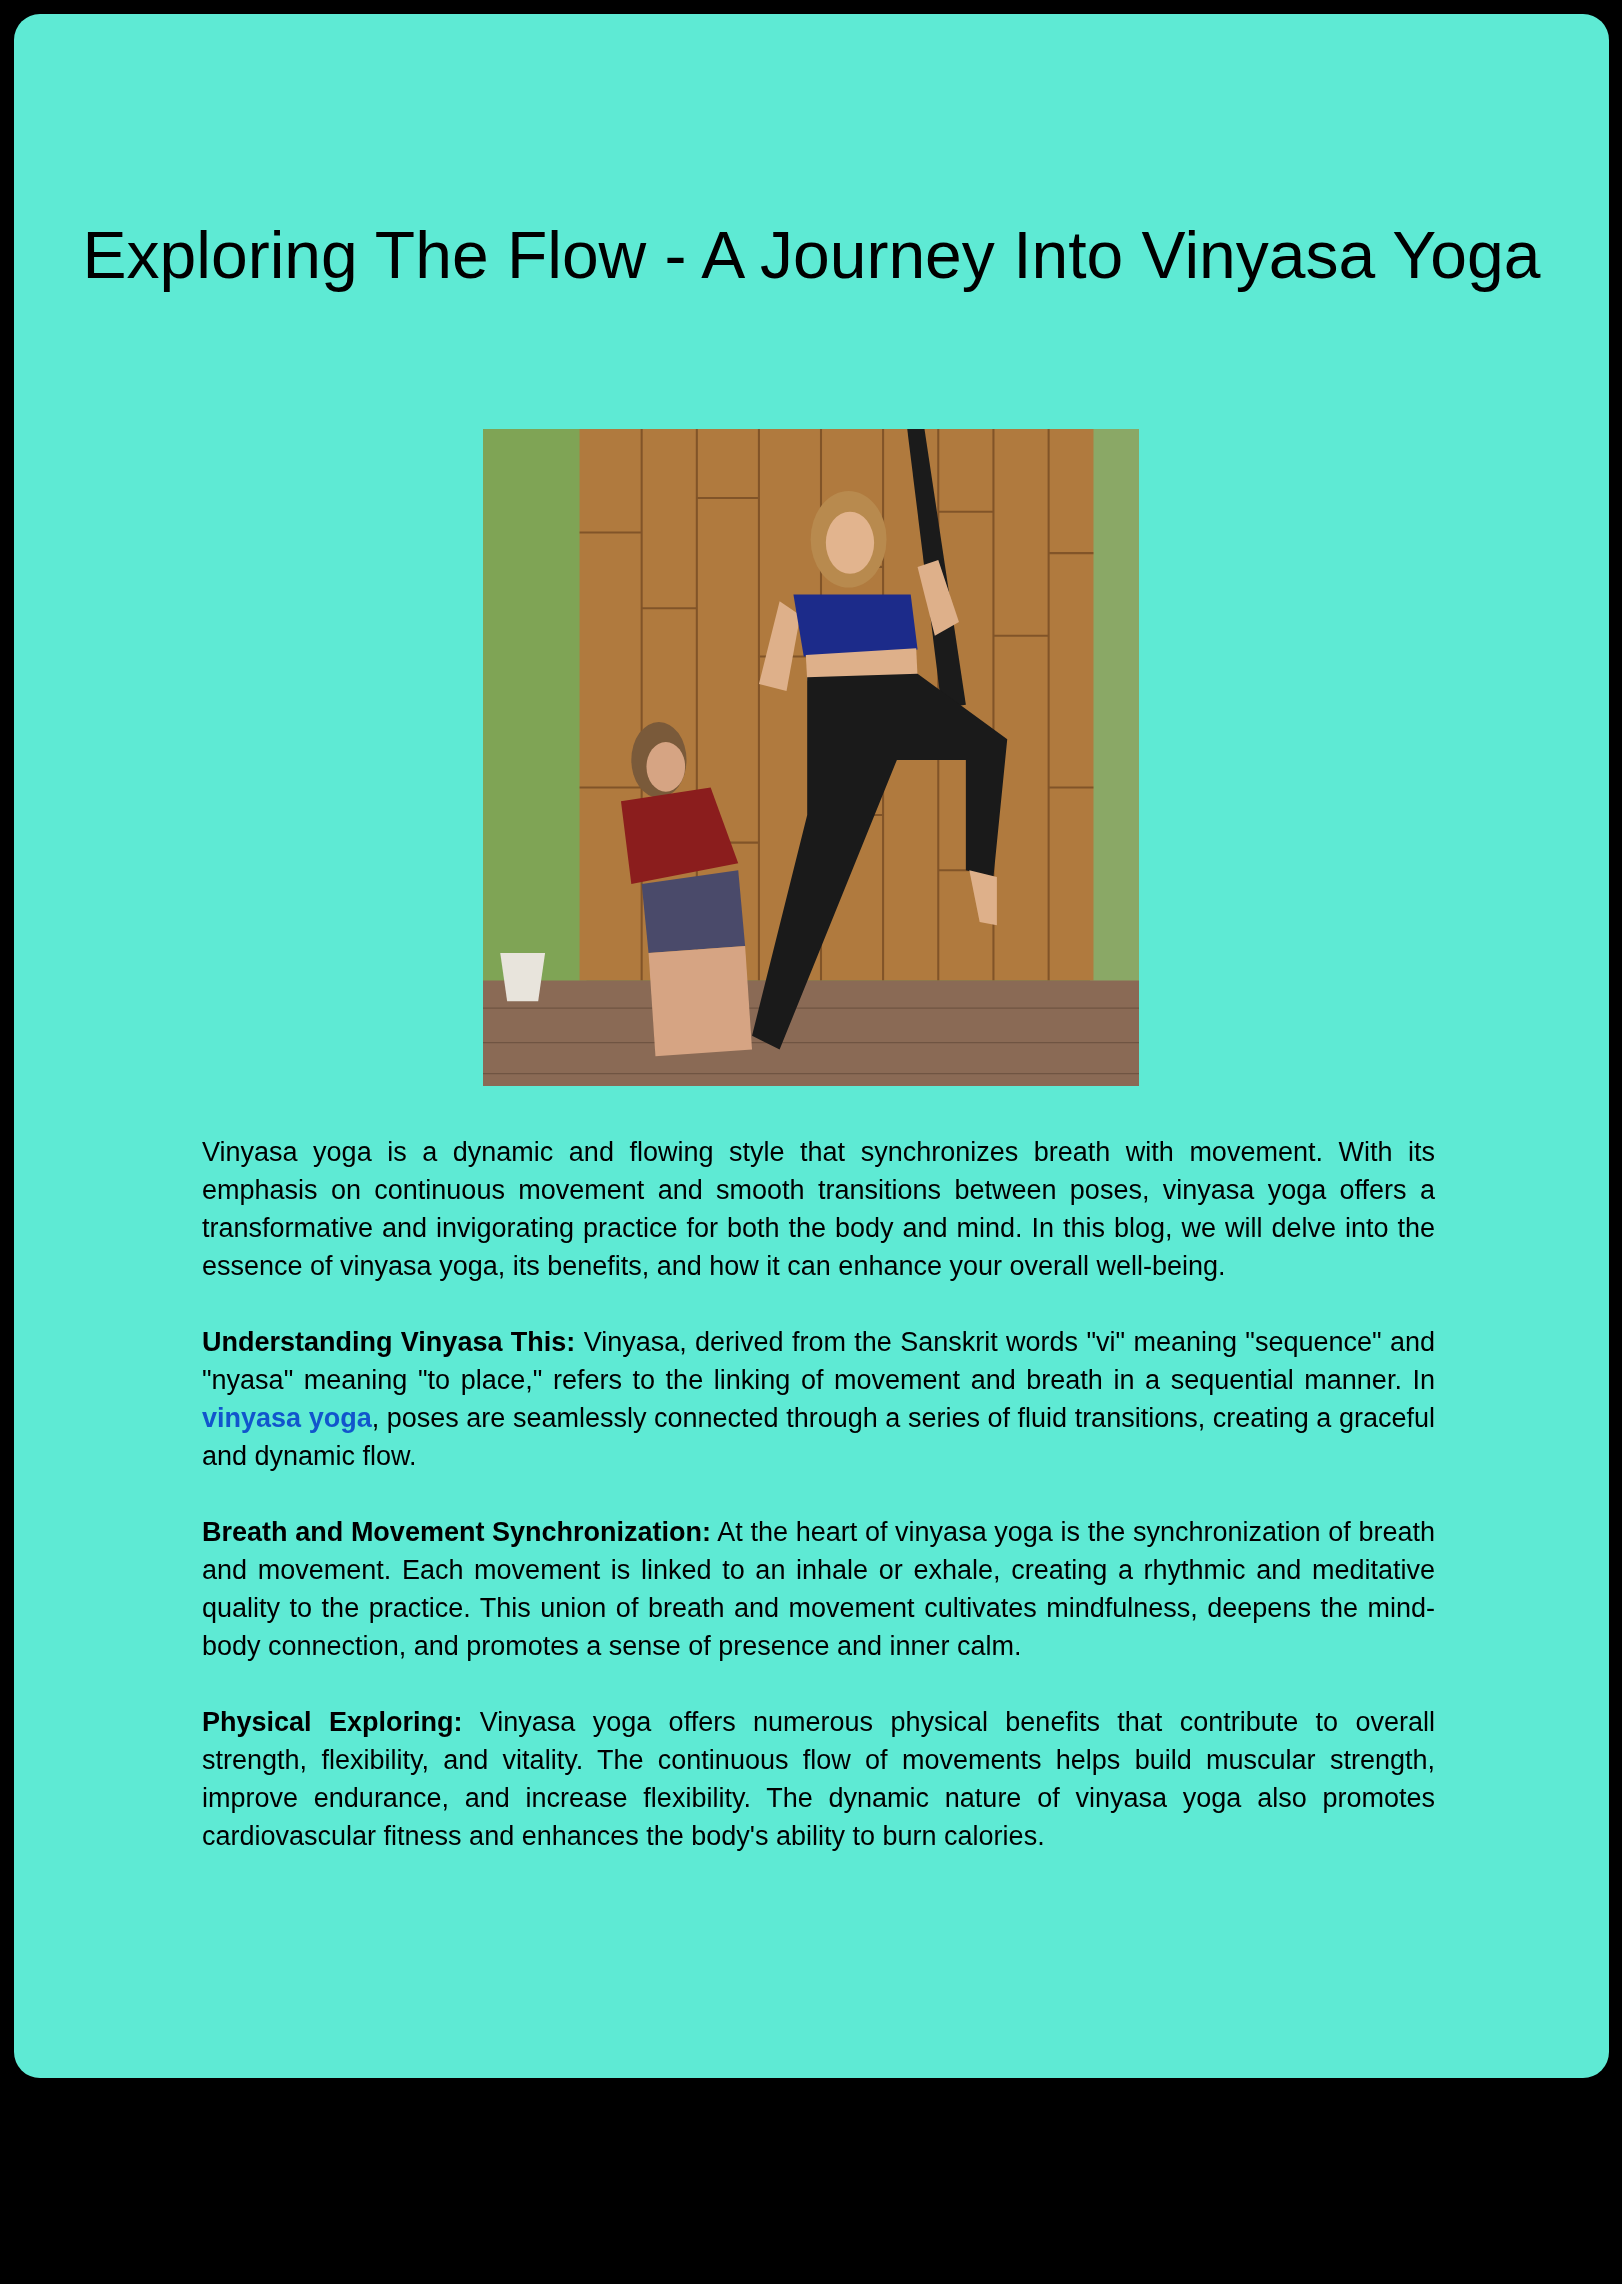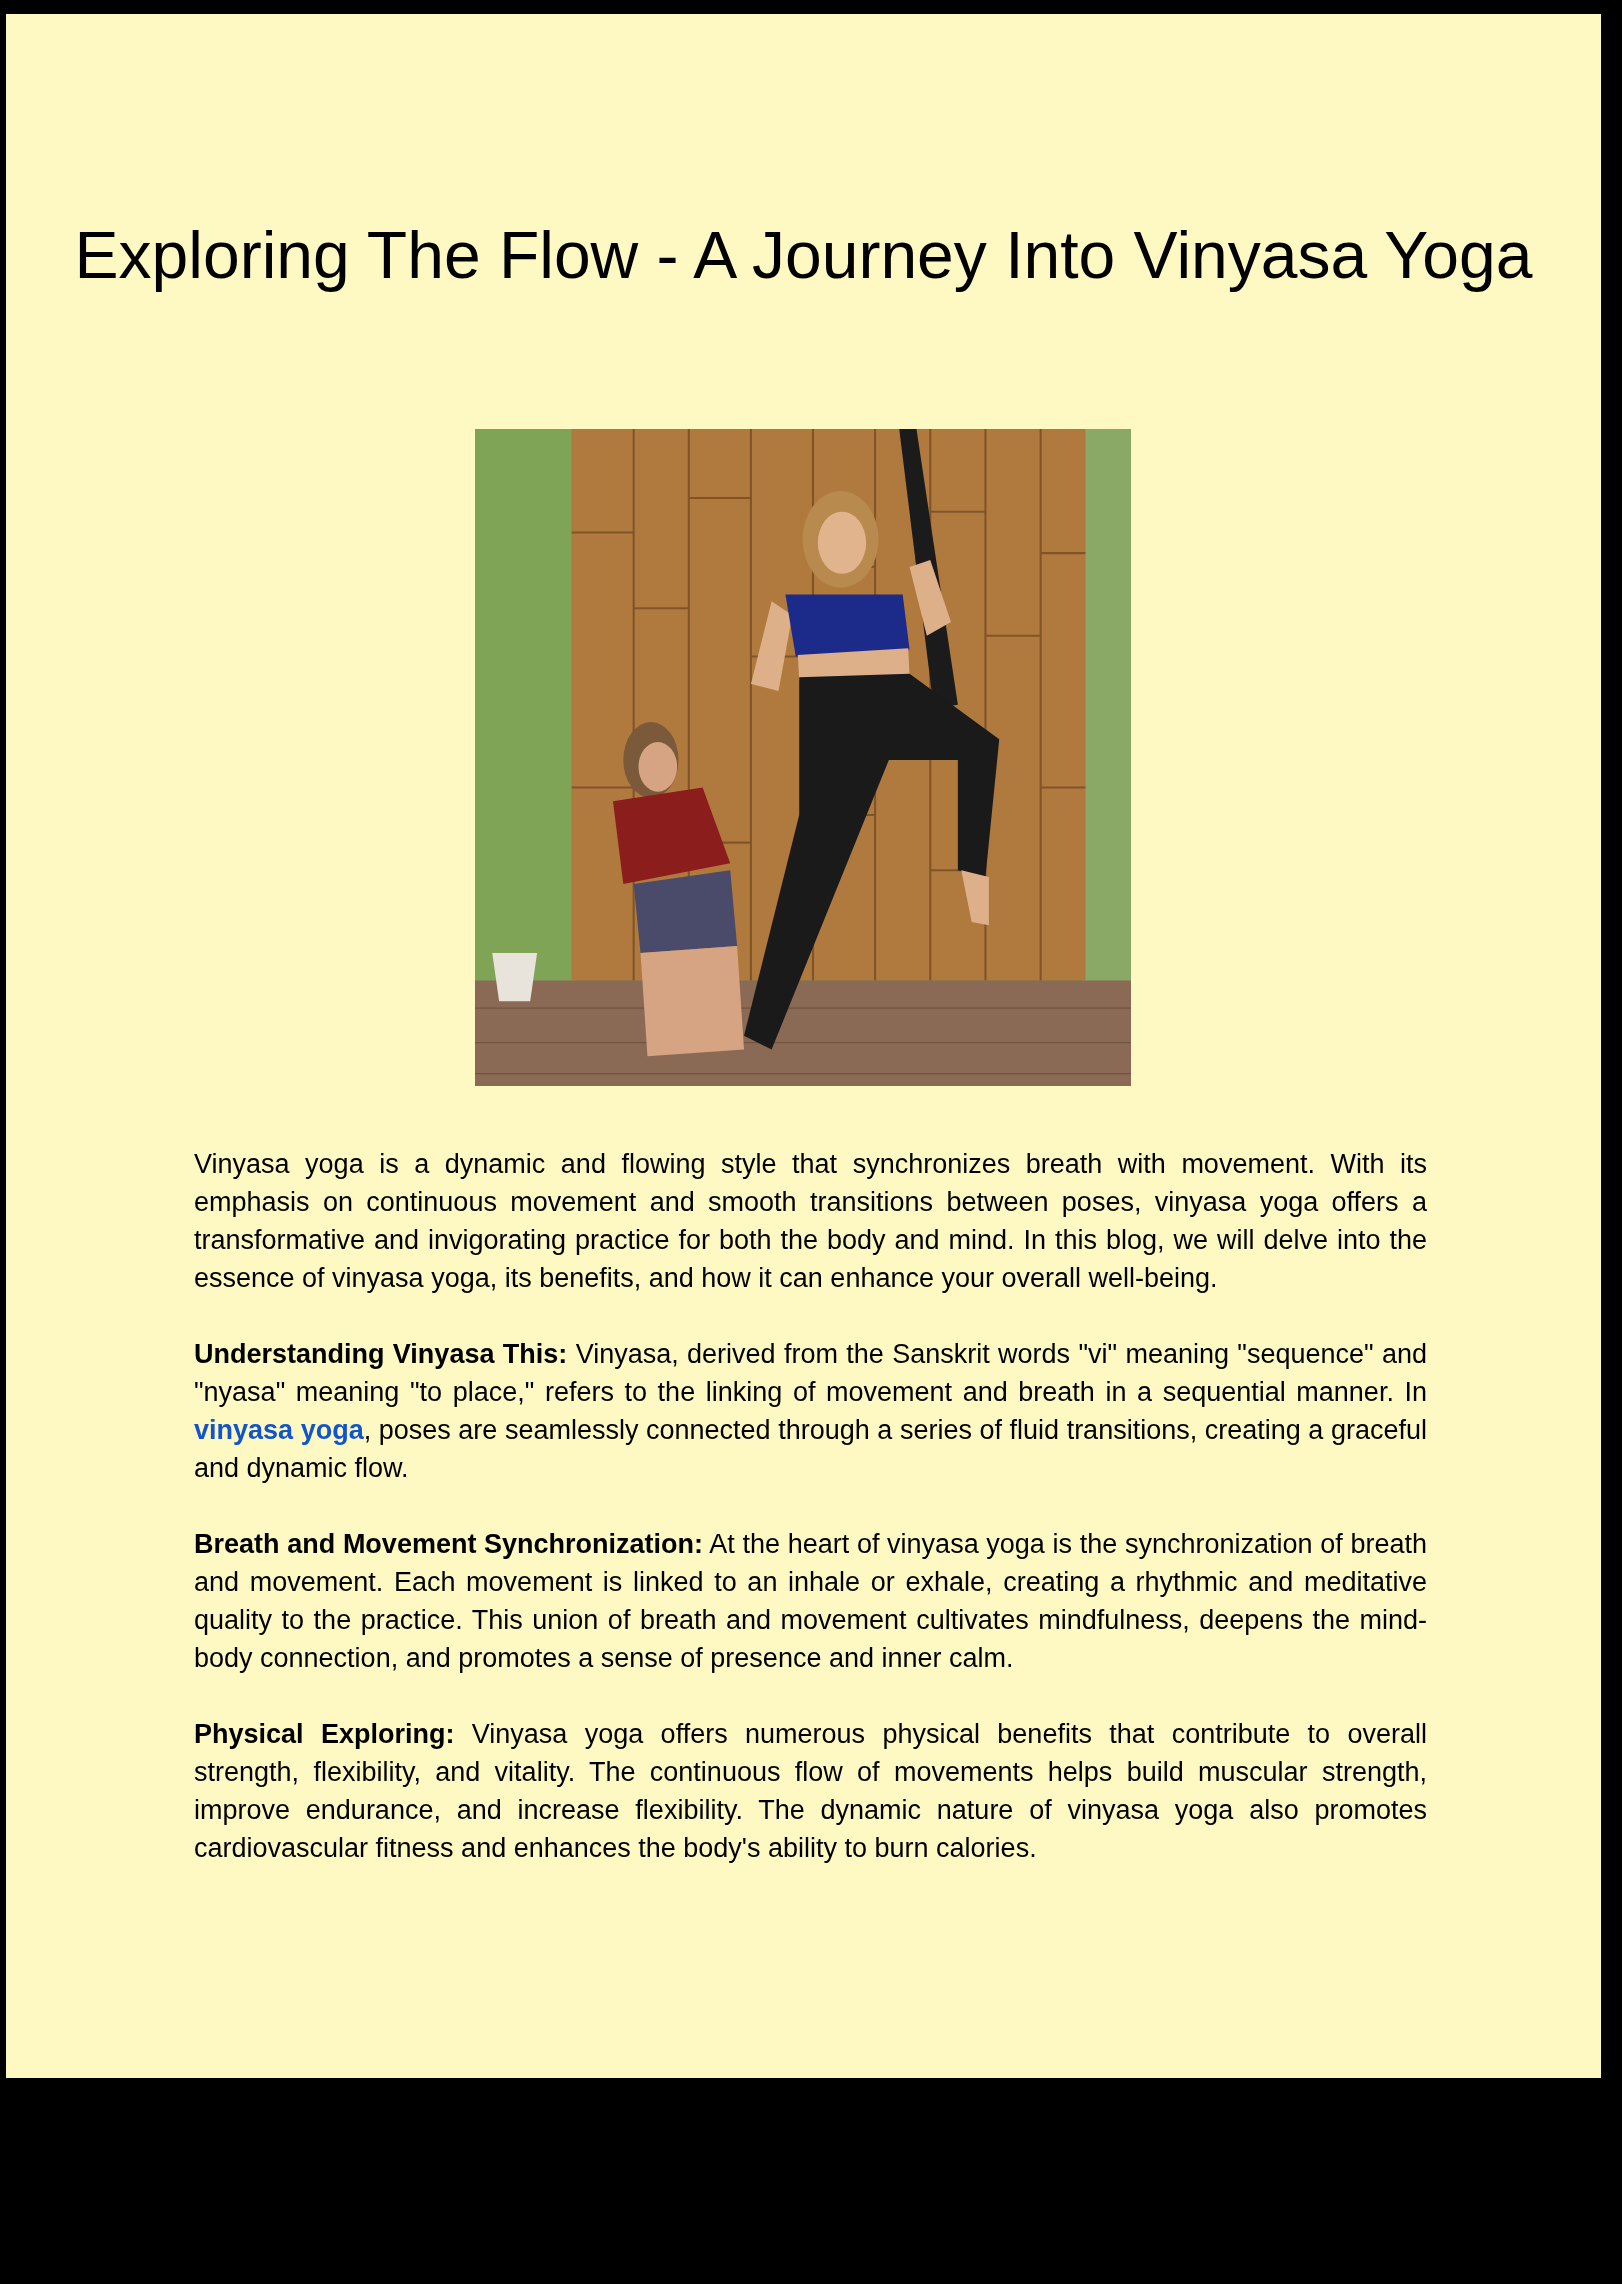--- a/index.html
+++ b/index.html
@@ -2,38 +2,38 @@
 <html style="font-size:11px"><head>
 <meta charset="utf-8">
 <style>
   html, body { margin: 0; padding: 0; }
   body {
     width: 1622px; height: 2284px; background: #000000;
     position: relative; overflow: hidden;
     font-family: "Liberation Sans", sans-serif;
   }
   .page {
-    position: absolute; left: 6px; top: 14px;
-    width: 1595px; height: 2064px; background: #fef9c3;
+    position: absolute; left: 14px; top: 14px;
+    width: 1595px; height: 2064px; background: #5eead4; border-radius: 26px;
   }
   .title {
     position: absolute; left: 0; top: 195px; width: 1595px;
     text-align: center; color: #000; font-size: 66px; line-height: 92px;
     font-weight: normal; margin: 0;
   }
   .hero {
     position: absolute; left: 469px; top: 415px; width: 656px; height: 657px;
     overflow: hidden; background: #a8743d;
   }
   .hero svg { display: block; width: 100%; height: 100%; }
   .body {
     position: absolute; left: 188px; top: 1119px; width: 1233px;
     color: #000; font-size: 27px; line-height: 38px; text-align: justify;
   }
-  .body p { margin: 12px 0 38px 0; }
+  .body p { margin: 0 0 38px 0; }
   .body b { font-weight: bold; }
   .link { color: #1155cc; font-weight: bold; text-decoration-thickness: 2.1px; text-underline-offset: 2.8px; }
 </style>
 </head>
 <body>
 
 <div class="page">
 
   <h1 class="title">Exploring The Flow - A Journey Into Vinyasa Yoga</h1>
 

